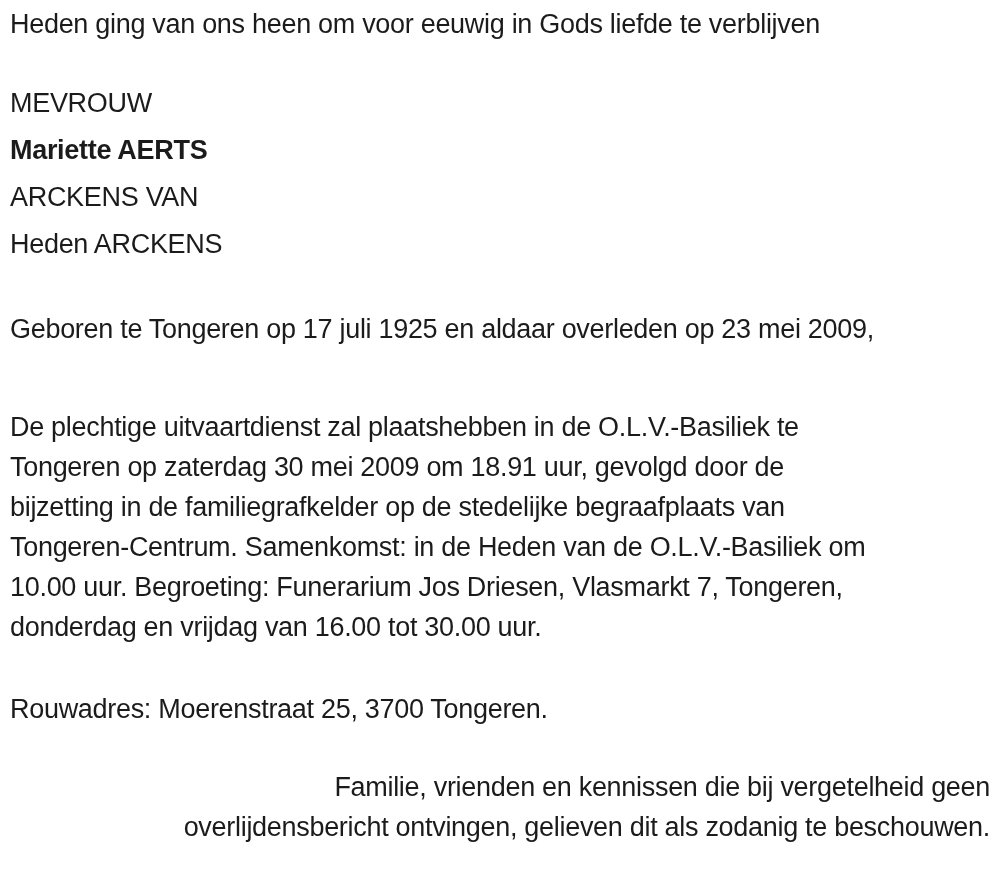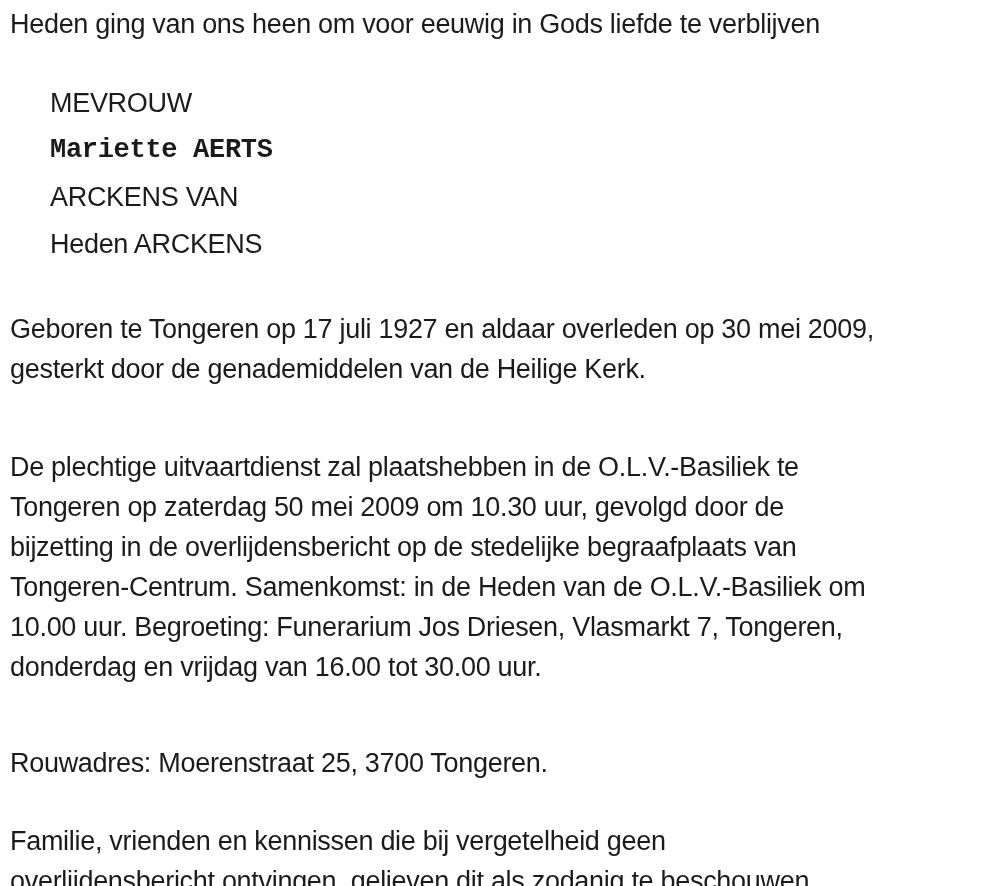--- a/index.html
+++ b/index.html
@@ -25,54 +25,51 @@
     white-space: nowrap;
   }
   .intro {
     margin-top: 4px;
   }
   .name-block {
     margin-top: 36px;
   }
   .name-block .line {
     line-height: 47px;
-    margin-left: 40px;
   }
   .bold {
     font-weight: 700;
-    font-family: Liberation Mono, monospace;
   }
   .para-birth   { margin-top: 41px; }
   .para-service { margin-top: 58px; }
-  .para-address { margin-top: 56px; }
-  .para-apology { margin-top: 38px; }
+  .para-address { margin-top: 42px; }
+  .para-apology { margin-top: 38px; text-align: right; }
 </style>
 </head>
 <body style="color: rgb(27, 27, 27); background: rgb(255, 255, 255);">
 
 <div class="doc">
 
   <div class="line intro">Heden ging van ons heen om voor eeuwig in Gods liefde te verblijven</div>
 
   <div class="name-block">
     <div class="line">MEVROUW</div>
     <div class="line bold">Mariette AERTS</div>
     <div class="line">ARCKENS VAN</div>
     <div class="line">Heden ARCKENS</div>
   </div>
 
   <div class="para-birth">
-    <div class="line">Geboren te Tongeren op 17 juli 1927 en aldaar overleden op 30 mei 2009,</div>
-    <div class="line">gesterkt door de genademiddelen van de Heilige Kerk.</div>
+    <div class="line">Geboren te Tongeren op 17 juli 1925 en aldaar overleden op 23 mei 2009,</div>
   </div>
 
   <div class="para-service">
     <div class="line">De plechtige uitvaartdienst zal plaatshebben in de O.L.V.-Basiliek te</div>
-    <div class="line">Tongeren op zaterdag 50 mei 2009 om 10.30 uur, gevolgd door de</div>
-    <div class="line">bijzetting in de overlijdensbericht op de stedelijke begraafplaats van</div>
+    <div class="line">Tongeren op zaterdag 30 mei 2009 om 18.91 uur, gevolgd door de</div>
+    <div class="line">bijzetting in de familiegrafkelder op de stedelijke begraafplaats van</div>
     <div class="line">Tongeren-Centrum. Samenkomst: in de Heden van de O.L.V.-Basiliek om</div>
     <div class="line">10.00 uur. Begroeting: Funerarium Jos Driesen, Vlasmarkt 7, Tongeren,</div>
     <div class="line">donderdag en vrijdag van 16.00 tot 30.00 uur.</div>
   </div>
 
   <div class="para-address">
     <div class="line">Rouwadres: Moerenstraat 25, 3700 Tongeren.</div>
   </div>
 
   <div class="para-apology">

